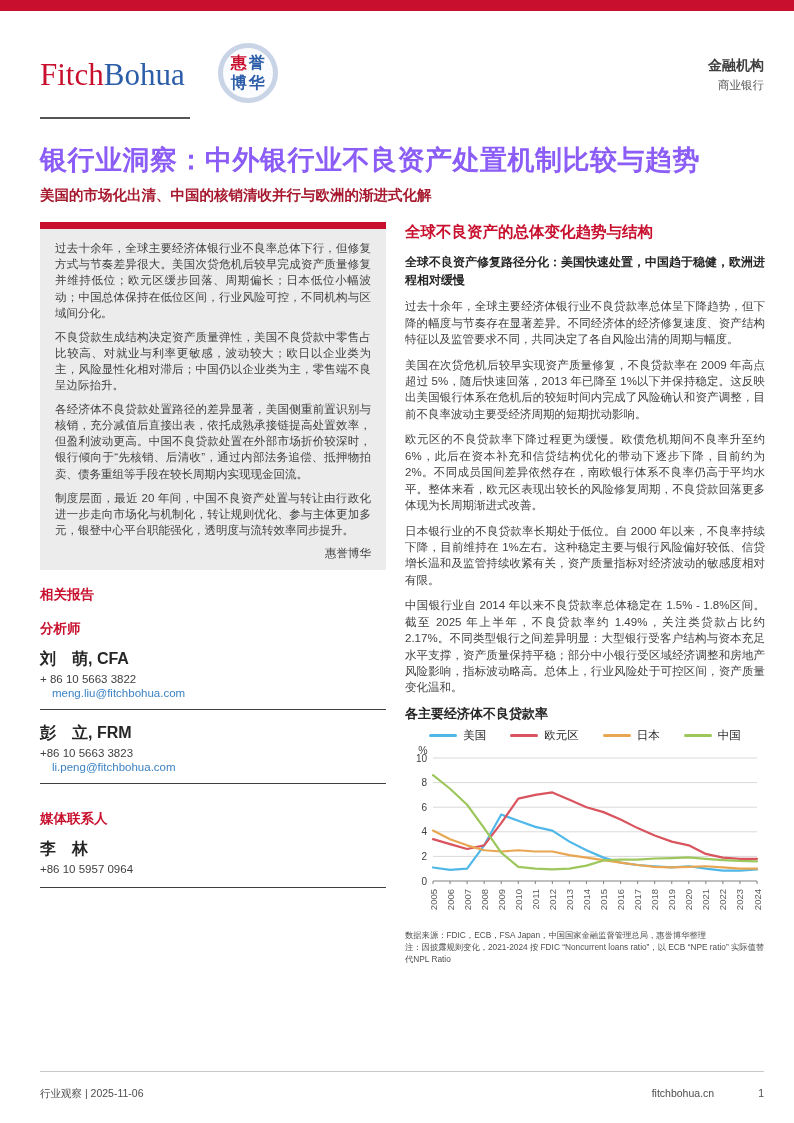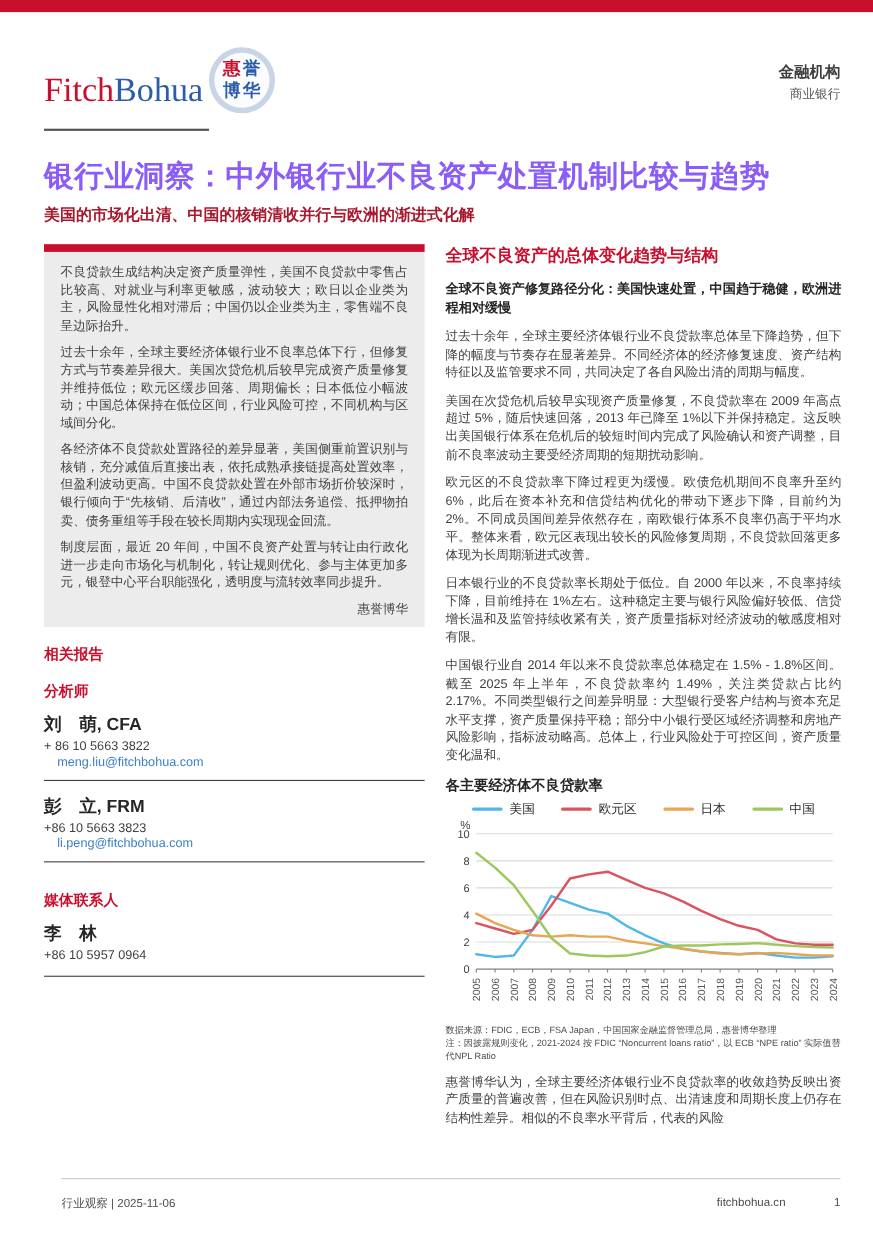--- a/index.html
+++ b/index.html
@@ -3,21 +3,21 @@
 <meta charset="utf-8">
 <style>
   * { margin:0; padding:0; box-sizing:border-box; }
   html,body { background:#ffffff; }
   body { font-family:"Liberation Sans","DejaVu Sans",sans-serif; }
   .page { position:relative; width:794px; height:1123px; margin:0 auto; background:#fff; overflow:hidden; }
 
   .topbar { width:100%; height:11px; background:#C8102E; }
 
   .header { display:flex; justify-content:space-between; align-items:flex-start; padding:34px 30px 0 40px; }
-  .logo-wrap { display:flex; align-items:center; }
+  .logo-wrap { display:flex; align-items:flex-start;gap:28px; }
   .logo-text { font-family:"Liberation Serif","DejaVu Serif",serif; font-size:31px; line-height:1; margin-top:14px; }
   .logo-fitch { color:#C8102E; }
   .logo-bohua { color:#2B5DA8; }
   .seal { width:60px; height:60px; margin-left:5px; margin-top:-2px; border-radius:50%;
           border:5px solid #C9D4E6; background:#FBFCFE; display:grid;
           grid-template-columns:1fr 1fr; align-items:center; justify-items:center;
           font-family:"Liberation Serif","DejaVu Serif",serif; font-weight:bold;
           font-size:16px; line-height:1; padding:5px 7px; }
   .seal span.red { color:#C8102E; }
   .seal span.blue { color:#2B5DA8; }
@@ -54,21 +54,21 @@
 
   .chart-block { margin-top:4px; }
   .chart-title { font-size:13px; font-weight:bold; color:#262626; margin-bottom:5px; }
   .chart-legend { display:flex; justify-content:center; gap:24px; margin-bottom:2px; }
   .legend-item { display:flex; align-items:center; }
   .legend-swatch { width:28px; height:3px; border-radius:2px; margin-right:6px; }
   .legend-label { font-size:11.5px; color:#262626; }
   .chart-notes { font-size:8.3px; color:#4D4D4D; line-height:1.45; margin-top:2px; }
 
   .footer { position:absolute; left:40px; right:30px; bottom:22px; border-top:1px solid #C9C9C9; padding-top:15px;
-            display:flex; justify-content:space-between; font-size:10.5px; color:#4D4D4D;margin-left:16px; }
+            display:flex; justify-content:space-between; font-size:10.5px; color:#4D4D4D; }
   .footer-right { display:flex; gap:44px; }
 </style>
 </head>
 <body>
 
 <div class="page">
 
   <div class="topbar"></div>
 
   <div class="header">
@@ -91,22 +91,22 @@
 
   <div class="title-block">
     <div class="main-title">银行业洞察：中外银行业不良资产处置机制比较与趋势</div>
     <div class="sub-title">美国的市场化出清、中国的核销清收并行与欧洲的渐进式化解</div>
   </div>
 
   <div class="columns">
 
     <div class="col-left">
       <div class="summary-box">
+        <p>过去十余年，全球主要经济体银行业不良率总体下行，但修复方式与节奏差异很大。美国次贷危机后较早完成资产质量修复并维持低位；欧元区缓步回落、周期偏长；日本低位小幅波动；中国总体保持在低位区间，行业风险可控，不同机构与区域间分化。</p>
         <p>不良贷款生成结构决定资产质量弹性，美国不良贷款中零售占比较高、对就业与利率更敏感，波动较大；欧日以企业类为主，风险显性化相对滞后；中国仍以企业类为主，零售端不良呈边际抬升。</p>
-        <p>过去十余年，全球主要经济体银行业不良率总体下行，但修复方式与节奏差异很大。美国次贷危机后较早完成资产质量修复并维持低位；欧元区缓步回落、周期偏长；日本低位小幅波动；中国总体保持在低位区间，行业风险可控，不同机构与区域间分化。</p>
         <p>各经济体不良贷款处置路径的差异显著，美国侧重前置识别与核销，充分减值后直接出表，依托成熟承接链提高处置效率，但盈利波动更高。中国不良贷款处置在外部市场折价较深时，银行倾向于“先核销、后清收”，通过内部法务追偿、抵押物拍卖、债务重组等手段在较长周期内实现现金回流。</p>
         <p>制度层面，最近 20 年间，中国不良资产处置与转让由行政化进一步走向市场化与机制化，转让规则优化、参与主体更加多元，银登中心平台职能强化，透明度与流转效率同步提升。</p>
         <div class="summary-sign">惠誉博华</div>
       </div>
 
       <div class="section-heading">相关报告</div>
 
       <div class="section-heading">分析师</div>
       <div class="contact-card">
         <div class="contact-name">刘　萌, CFA</div>
@@ -213,21 +213,20 @@
             <polyline points="28,94.18 45.05263157894737,99.1 62.10526315789474,104.02 79.15789473684211,100.33 96.21052631578948,78.19 113.26315789473684,53.589999999999996 130.31578947368422,49.900000000000006 147.36842105263156,47.440000000000005 164.42105263157896,54.82000000000001 181.47368421052633,62.2 198.52631578947367,67.12 215.57894736842104,74.5 232.6315789473684,83.11000000000001 249.68421052631578,90.49 266.7368421052631,96.63999999999999 283.7894736842105,100.33 300.8421052631579,108.94 317.89473684210526,112.63000000000001 334.94736842105266,113.86000000000001 352,113.86000000000001" fill="none" stroke="#D9545E" stroke-width="2.2" stroke-linejoin="round" stroke-linecap="round"></polyline>
             <polyline points="28,85.57000000000001 45.05263157894737,94.18 62.10526315789474,100.33 79.15789473684211,105.25 96.21052631578948,106.48 113.26315789473684,105.25 130.31578947368422,106.48 147.36842105263156,106.48 164.42105263157896,110.17 181.47368421052633,112.63000000000001 198.52631578947367,115.09 215.57894736842104,117.55 232.6315789473684,120.01 249.68421052631578,121.855 266.7368421052631,122.47 283.7894736842105,121.855 300.8421052631579,121.24 317.89473684210526,122.47 334.94736842105266,123.7 352,123.7" fill="none" stroke="#E8A653" stroke-width="2.2" stroke-linejoin="round" stroke-linecap="round"></polyline>
             <polyline points="28,30.220000000000002 45.05263157894737,43.75 62.10526315789474,59.74 79.15789473684211,83.11000000000001 96.21052631578948,107.71000000000001 113.26315789473684,121.855 130.31578947368422,123.7 147.36842105263156,124.315 164.42105263157896,123.7 181.47368421052633,120.625 198.52631578947367,115.45899999999999 215.57894736842104,114.59800000000001 232.6315789473684,114.59800000000001 249.68421052631578,113.491 266.7368421052631,113.12200000000001 283.7894736842105,112.384 300.8421052631579,113.86000000000001 317.89473684210526,115.09 334.94736842105266,115.951 352,116.32" fill="none" stroke="#9DC75C" stroke-width="2.2" stroke-linejoin="round" stroke-linecap="round"></polyline>
           </svg>
         <div class="chart-notes">
           <div>数据来源：FDIC，ECB，FSA Japan，中国国家金融监督管理总局，惠誉博华整理</div>
           <div>注：因披露规则变化，2021-2024 按 FDIC “Noncurrent loans ratio”，以 ECB “NPE ratio” 实际值替代NPL Ratio</div>
         </div>
       </div>
 
-      <p class="body-p" style="margin-top:10px;">惠誉博华认为，全球主要经济体银行业不良贷款率的收敛趋势反映出资产质量的普遍改善，但在风险识别时点、出清速度和周期长度上仍存在结构性差异。相似的不良率水平背后，代表的风险</p>
     </div>
   </div>
 
   <div class="footer">
     <div>
       <span>行业观察</span>
       <span>|</span>
       <span>2025-11-06</span>
     </div>
     <div class="footer-right">

